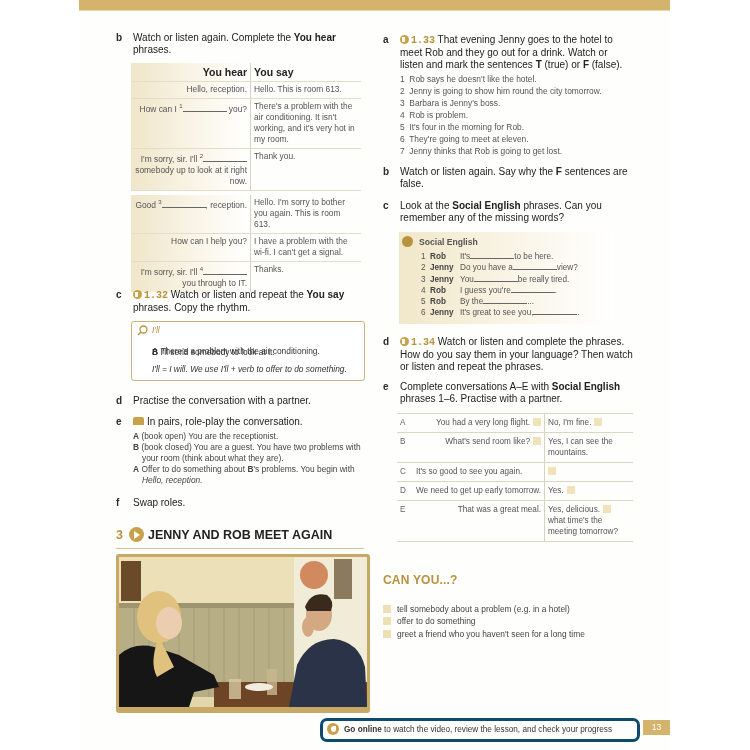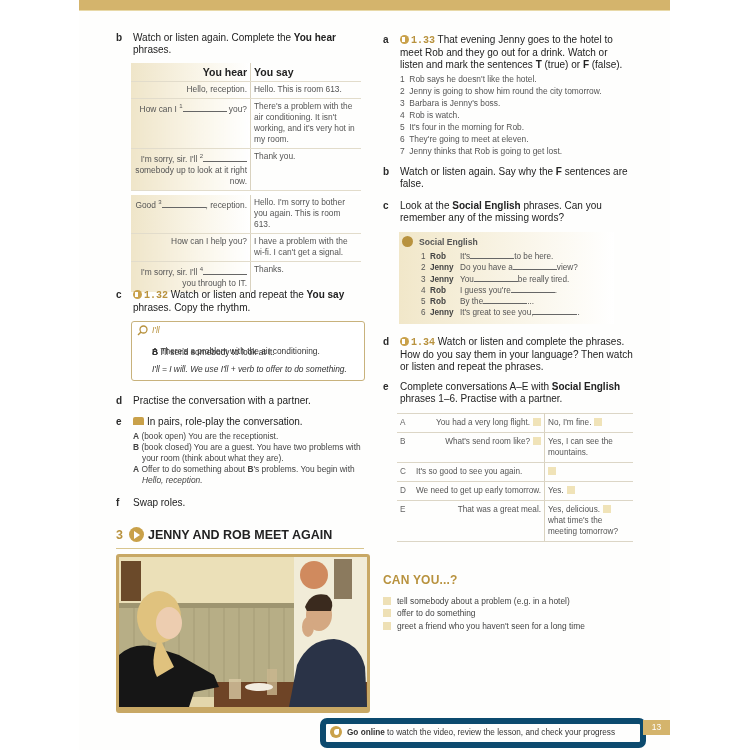--- a/index.html
+++ b/index.html
@@ -38,21 +38,21 @@
   table.ct td.a{width:82px;}
   .box{display:inline-block;width:8px;height:8px;background:#f0e3b8;vertical-align:-1px;margin-left:3px;}
   .can{position:absolute;}
   .can h3{margin:0;font-size:12px;color:#b8923e;font-weight:bold;letter-spacing:0.2px;}
   .can .item{font-size:8.4px;line-height:12.3px;color:#444;}
   .can .cb{display:inline-block;width:8px;height:8px;background:#eee0b5;margin-right:6px;vertical-align:-1px;}
   .section3{position:absolute;font-weight:bold;font-size:12.5px;color:#222;}
   .playc{display:inline-block;width:15px;height:15px;border-radius:50%;background:#c9a14a;vertical-align:-3px;margin:0 4px 0 6px;position:relative;}
   .playc::after{content:"";position:absolute;left:5.5px;top:3.5px;border-left:6px solid #fff;border-top:4px solid transparent;border-bottom:4px solid transparent;}
   .photo{position:absolute;left:116px;top:554px;width:248px;height:150px;border:3px solid #c8a865;border-bottom-width:6px;border-radius:3px;overflow:hidden;background:#cdbd90;}
-  .footer{position:absolute;left:320px;top:718px;width:314px;height:18px;border:6px solid #0c4a6e;border-radius:7px;font-size:8.2px;line-height:18px;color:#333;white-space:nowrap;}
+  .footer{position:absolute;left:320px;top:718px;width:314px;height:18px;border:3px solid #0c4a6e;border-radius:7px;font-size:8.2px;line-height:18px;color:#333;white-space:nowrap;}
   .pnum{position:absolute;left:643px;top:720px;width:27px;height:15px;background:#d4b46c;color:#fff;font-size:8.5px;text-align:center;line-height:15px;}
 </style>
 </head>
 <body>
 
 <div class="page"></div>
 <div class="topbar"></div>
 
 <div class="task" style="left:116px;top:32px;width:255px;">
   <span class="letter">b</span>
@@ -177,21 +177,21 @@
   </svg>
 </div>
 
 <div class="task" style="left:383px;top:34px;width:250px;">
   <span class="letter">a</span>
   <div class="txt"><span class="aud"></span><span class="tracknum">1.33</span><span> That evening Jenny goes to the hotel to meet Rob and they go out for a drink. Watch or listen and mark the sentences </span><b>T</b><span> (true) or </span><b>F</b><span> (false).</span></div>
   <div style="margin-left:17px;margin-top:2px;font-size:8.4px;line-height:12px;color:#555;">
     <div><span>1</span>&nbsp; <span>Rob says he doesn't like the hotel.</span></div>
     <div><span>2</span>&nbsp; <span>Jenny is going to show him round the city tomorrow.</span></div>
     <div><span>3</span>&nbsp; <span>Barbara is Jenny's boss.</span></div>
-    <div><span>4</span>&nbsp; <span>Rob is watch.</span></div>
+    <div><span>4</span>&nbsp; <span>Rob is problem.</span></div>
     <div><span>5</span>&nbsp; <span>It's four in the morning for Rob.</span></div>
     <div><span>6</span>&nbsp; <span>They're going to meet at eleven.</span></div>
     <div><span>7</span>&nbsp; <span>Jenny thinks that Rob is going to get lost.</span></div>
   </div>
 </div>
 
 <div class="task" style="left:383px;top:166px;width:250px;">
   <span class="letter">b</span>
   <div class="txt"><span>Watch or listen again. Say why the </span><b>F</b><span> sentences are false.</span></div>
 </div>
@@ -249,21 +249,21 @@
   <tr>
     <td class="l">E</td>
     <td class="q"><span>That was a great meal.</span></td>
     <td class="a"><span>Yes, delicious.</span><span class="box"></span><br><span>what time's the meeting tomorrow?</span></td>
   </tr>
 </tbody>
   </table>
 
 <div class="can" style="left:383px;top:573px;width:250px;">
   <h3>CAN YOU...?</h3>
-  <div style="margin-top:8px;">
+  <div style="margin-top:16px;">
     <div class="item"><span class="cb"></span><span>tell somebody about a problem (e.g. in a hotel)</span></div>
     <div class="item"><span class="cb"></span><span>offer to do something</span></div>
     <div class="item"><span class="cb"></span><span>greet a friend who you haven't seen for a long time</span></div>
   </div>
 </div>
 
 <div class="footer">
   <span style="display:inline-block;width:12px;height:12px;border-radius:50%;background:#c9a14a;vertical-align:-3px;margin:0 5px 0 4px;position:relative;"><span style="position:absolute;left:4px;top:3px;width:5px;height:6px;background:#fff;border-radius:50% 0 50% 50%;"></span></span><b>Go online</b><span> to watch the video, review the lesson, and check your progress</span>
 </div>
 <div class="pnum">13</div>

